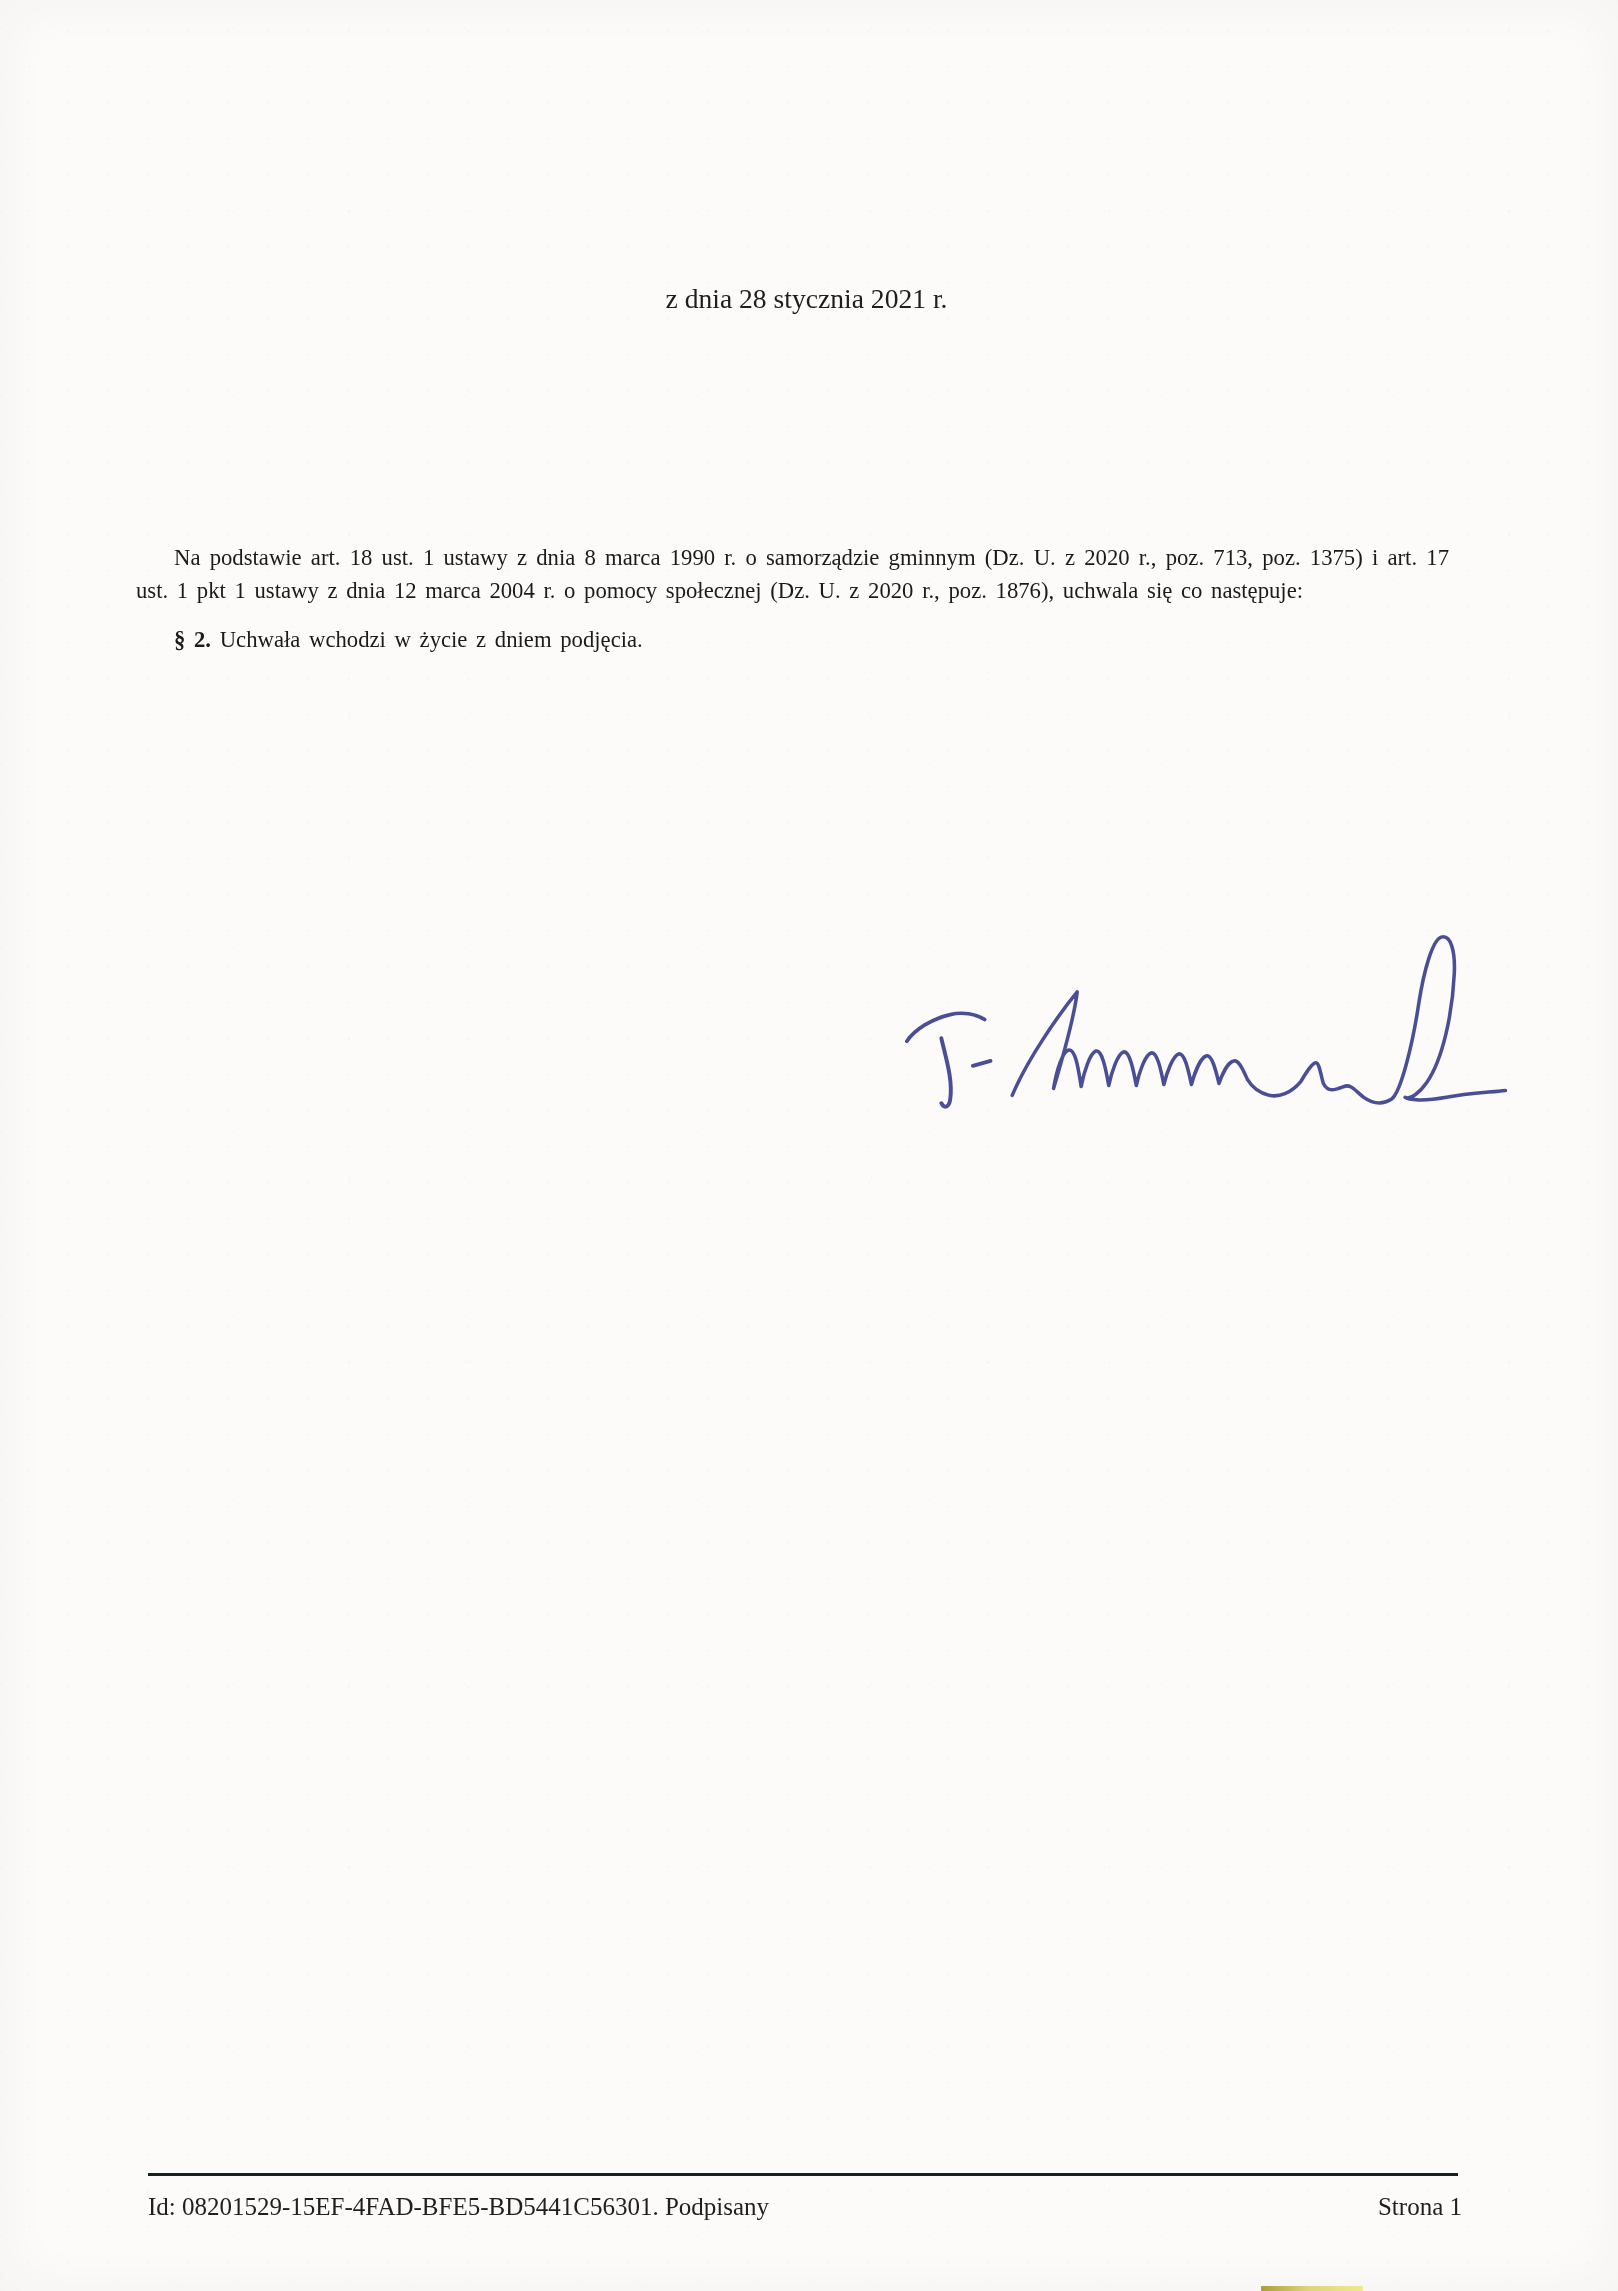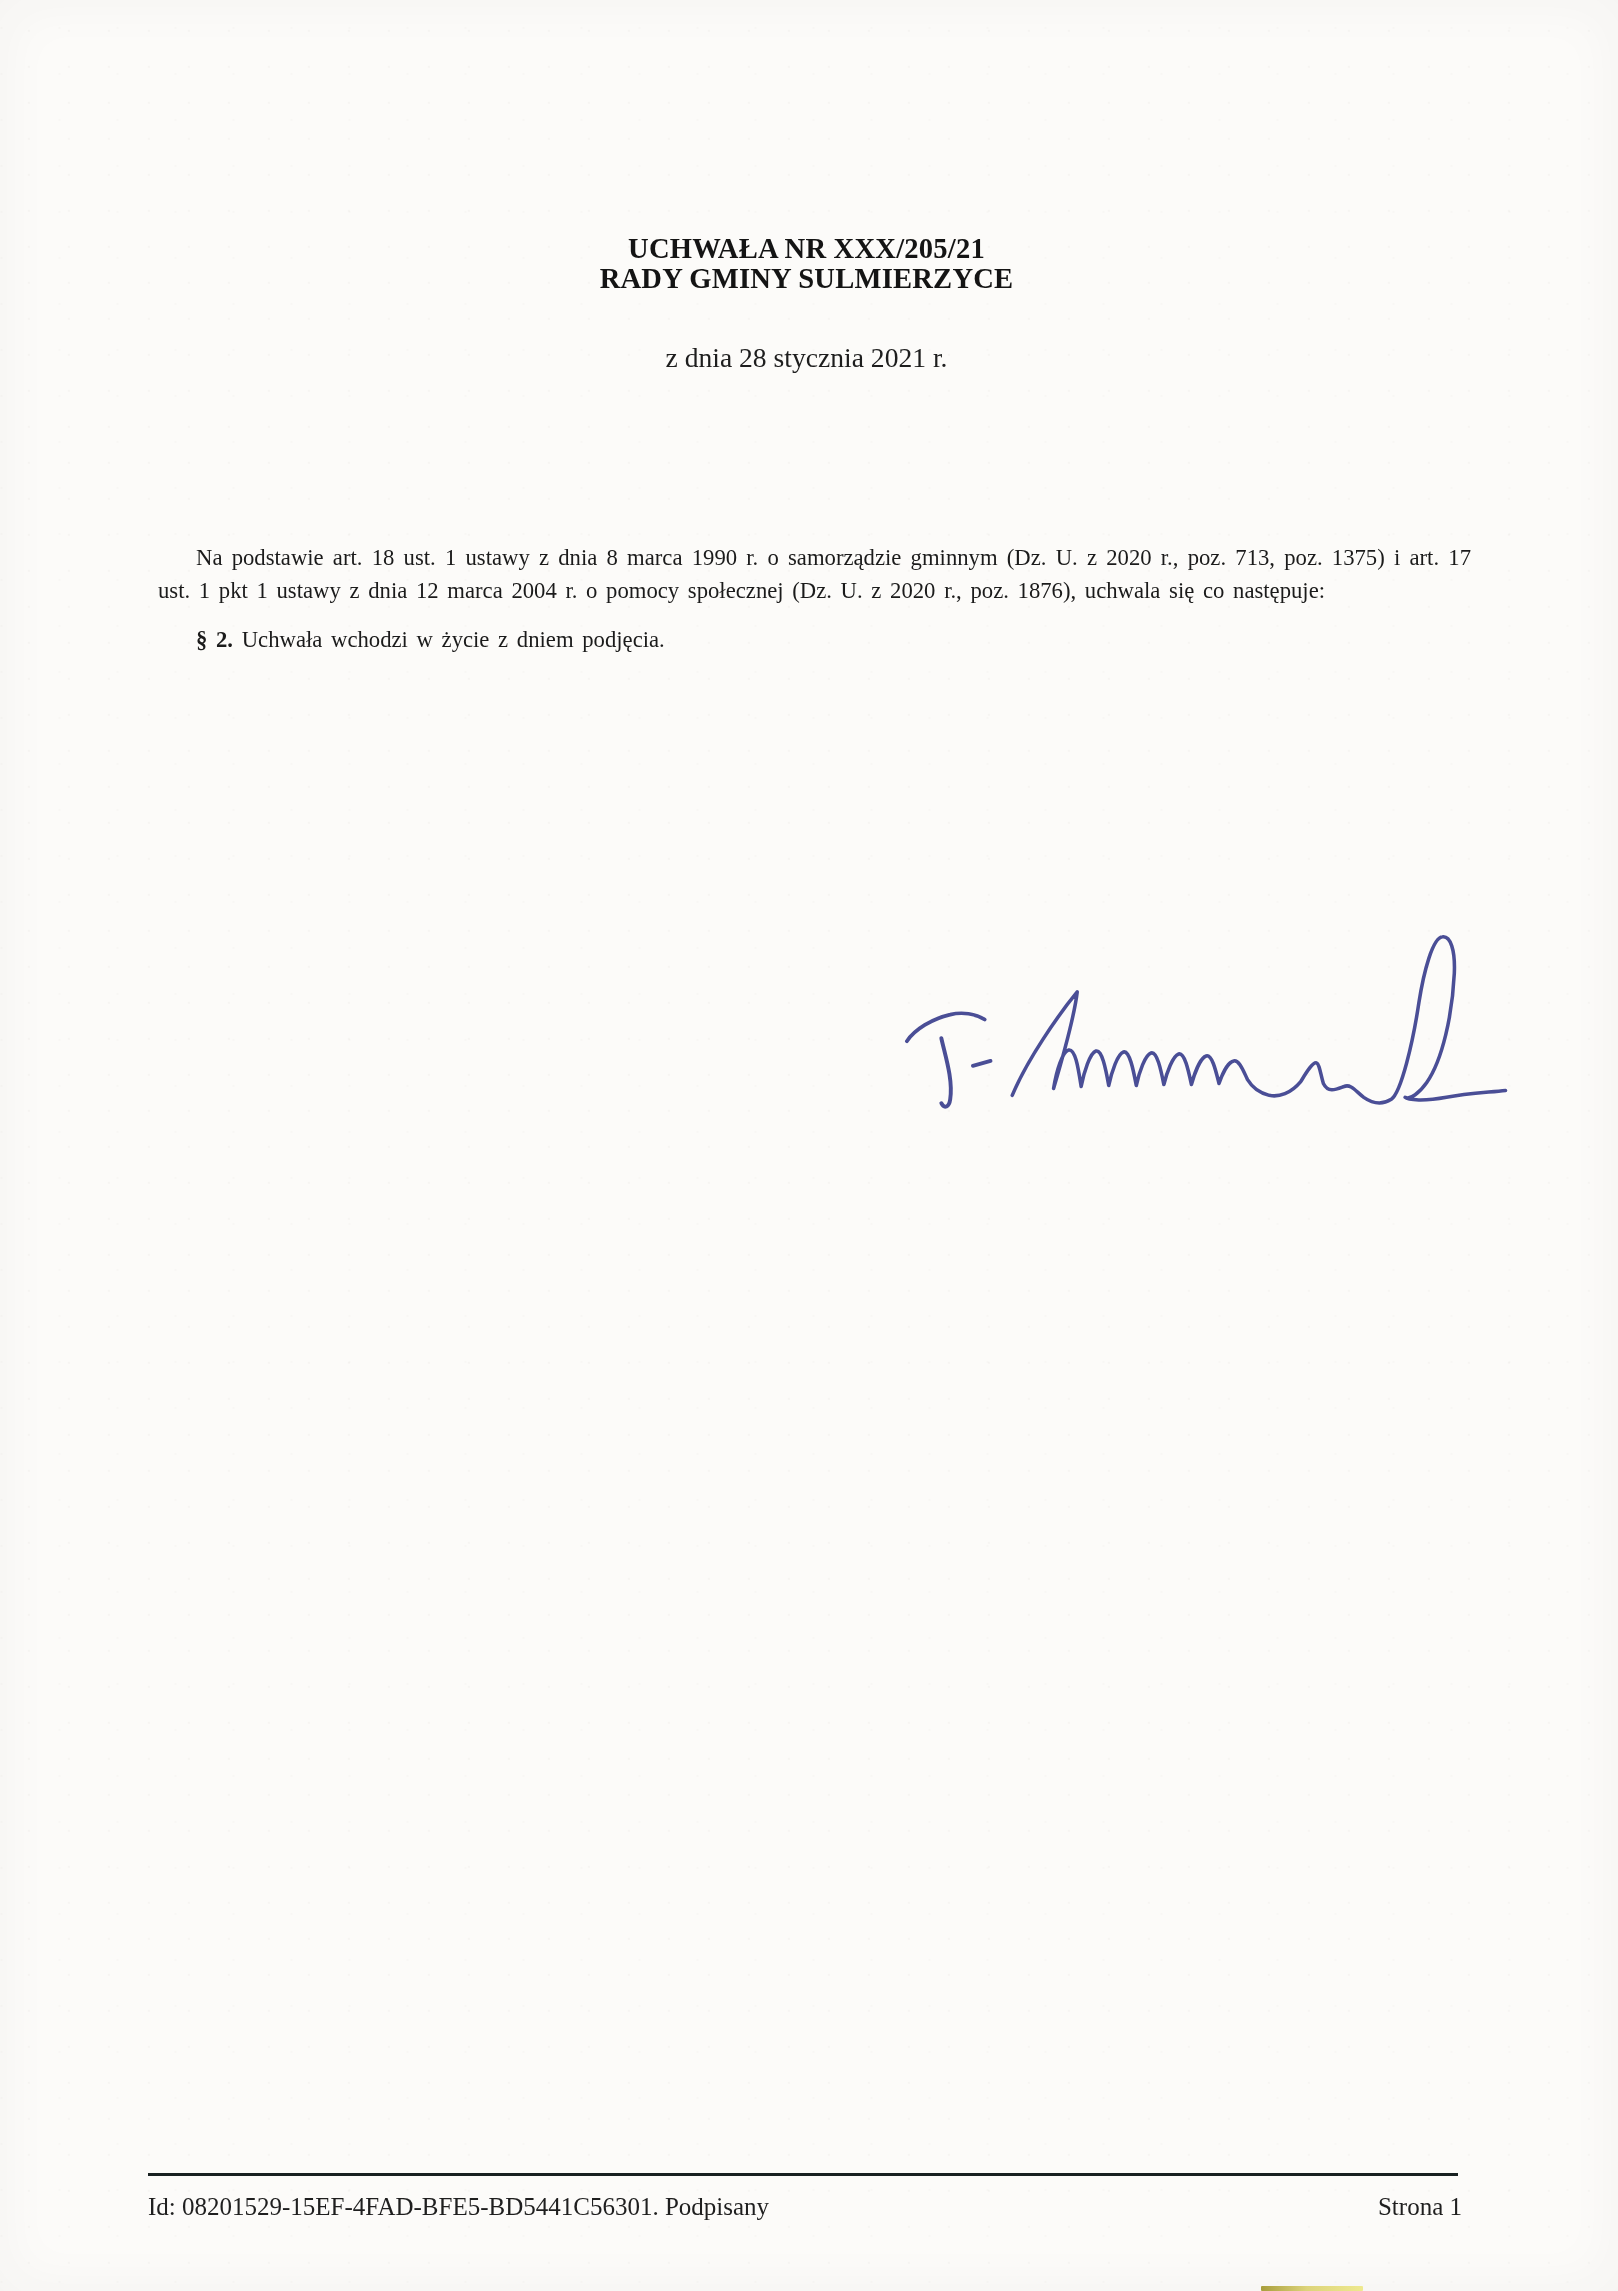--- a/index.html
+++ b/index.html
@@ -37,21 +37,21 @@
   }
   .doc-subject {
     margin-top: 43px;
     font-size: 24.6px; font-weight: bold; line-height: 30.5px;
     color: #161616;
   }
 
   
   .doc-body {
     position: absolute;
-    left: 158px; top: 541px; width: 1313px;
+    left: 136px; top: 541px; width: 1313px;
     font-size: 22.7px; line-height: 33px;
     text-align: justify; word-spacing: 3px;
   }
   .doc-body p { margin: 0; text-indent: 38px; }
   .doc-body p.sec1 { margin-top: 19.7px; }
   .doc-body p.sec2 { margin-top: 15.8px; }
   .sec-label { font-weight: bold; }
 
   
   .sig-block {
@@ -90,24 +90,20 @@
     background: linear-gradient(90deg, #a89e3c, #ddd47a 45%, #eee98f);
     border-radius: 1px;
   }
 </style>
 </head>
 <body>
 
 <div class="page">
 
   <header class="doc-head">
-    <h1 class="doc-title">
-      <span>UCHWAŁA NR XXX/205/21</span><br>
-      <span>RADY GMINY SULMIERZYCE</span>
-    </h1>
     <div class="doc-date">z dnia 28 stycznia 2021 r.</div>
   </header>
 
   <section class="doc-body">
     <p class="legal">Na podstawie art. 18 ust. 1 ustawy z dnia 8 marca 1990 r. o samorządzie gminnym (Dz. U. z 2020 r., poz. 713, poz. 1375) i art. 17 ust. 1 pkt 1 ustawy z dnia 12 marca 2004 r. o pomocy społecznej (Dz. U. z 2020 r., poz. 1876), uchwala się co następuje:</p>
     <p class="sec2"><span class="sec-label">§ 2.</span><span> Uchwała wchodzi w życie z dniem podjęcia.</span></p>
   </section>
 
 
   <svg class="sig-ink" viewBox="0 0 650 200" aria-hidden="true">

